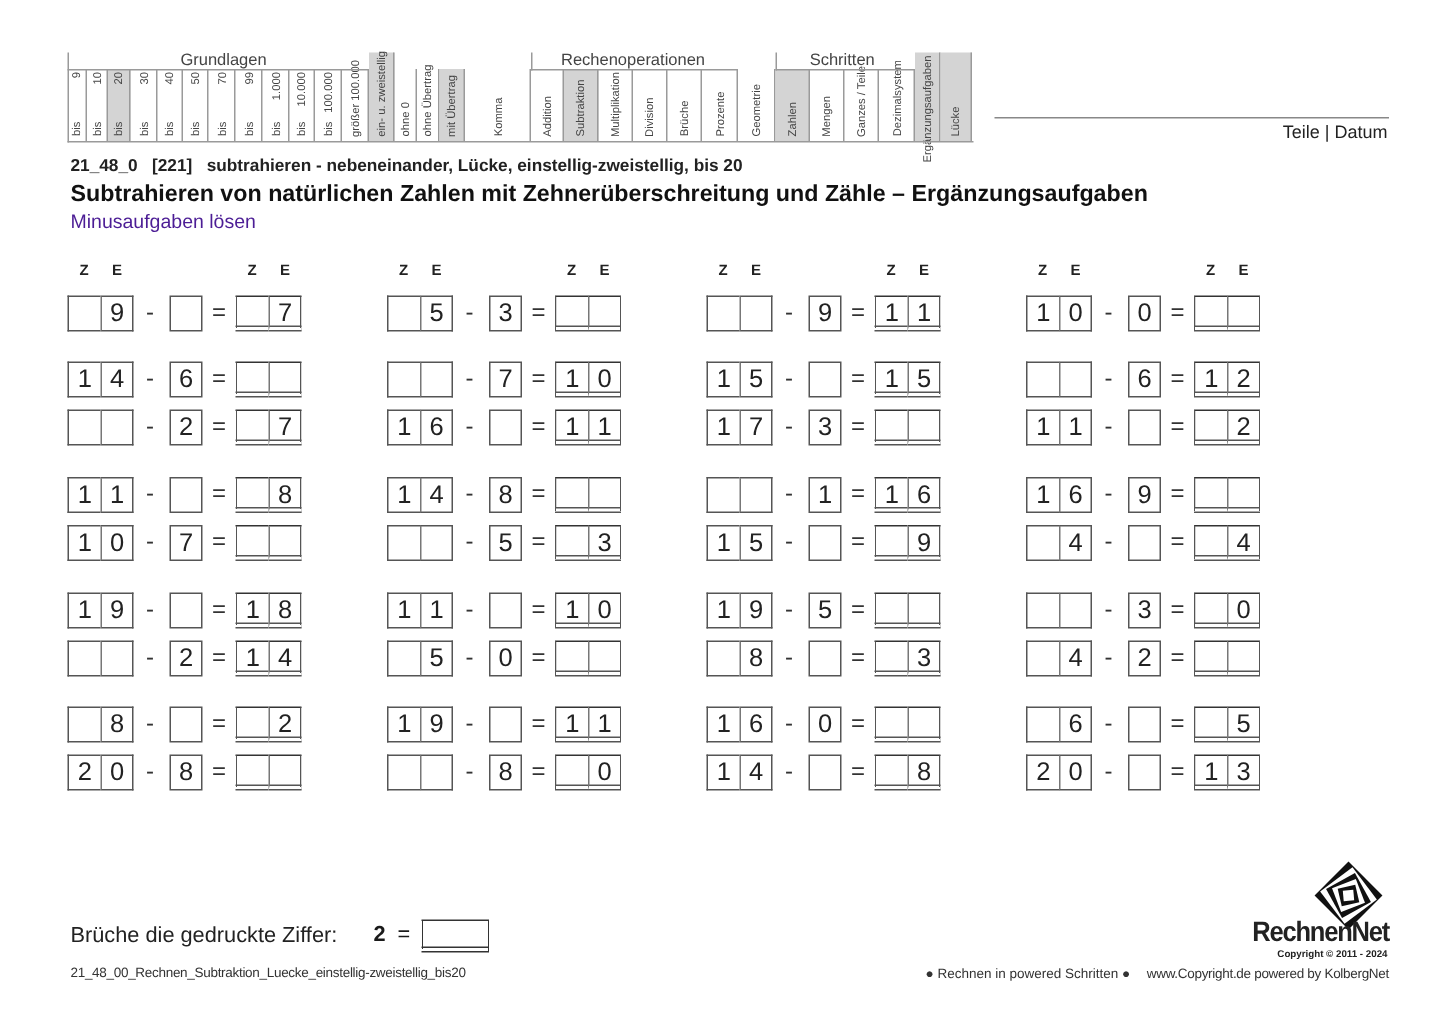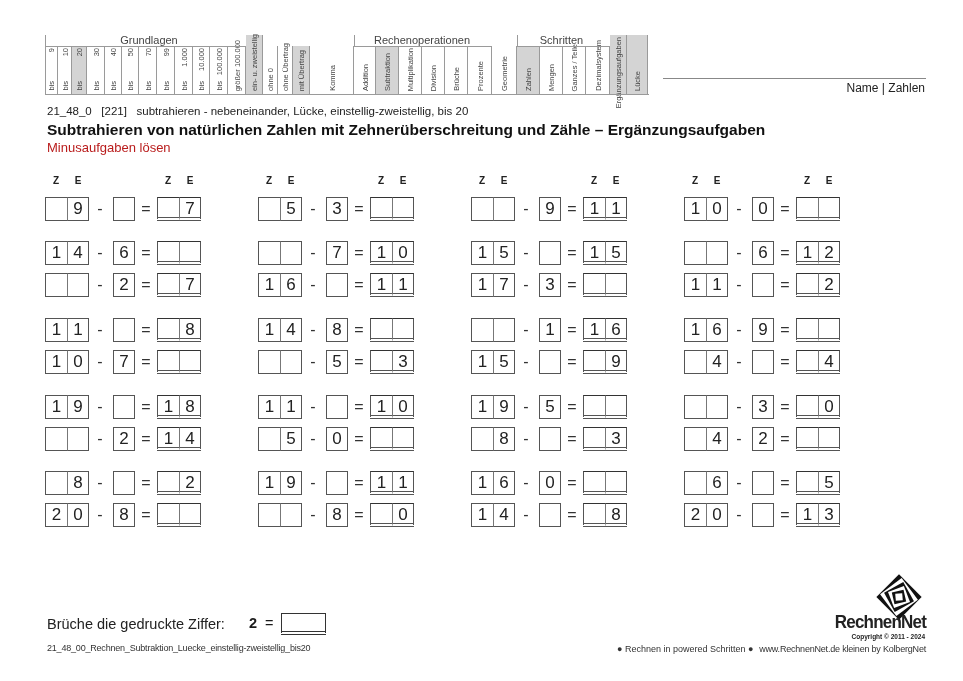--- a/index.html
+++ b/index.html
@@ -16,21 +16,21 @@
                    writing-mode: vertical-rl; transform: rotate(180deg) translateX(50%); }
   .cat-group { position: absolute; top: 0; height: 12px; font-size: 11px; color: #444; text-align: center; line-height: 11px; }
   .cat-line { position: absolute; background: #9a9a9a; }
   .tall { top: 0 !important; height: 59px !important; }
 
   .name-line { position: absolute; left: 663px; top: 78px; width: 263px; height: 1px; background: #888; }
   .name-label { position: absolute; right: 38px; top: 81px; font-size: 12px; color: #222; }
 
   .meta { position: absolute; left: 47px; top: 105px; font-size: 11.5px; color: #222; }
   .title { position: absolute; left: 47px; top: 121px; font-size: 15.5px; font-weight: bold; color: #111; }
-  .subtitle { position: absolute; left: 47px; top: 140px; font-size: 13px; color: #b91c1c; }
+  .subtitle { position: absolute; left: 47px; top: 140px; font-size: 13px; color: #4c1d95; }
 
   
   .col-head { position: absolute; top: 175px; font-size: 10px; font-weight: bold; color: #222; }
   .col-head span { position: absolute; width: 22px; text-align: center; }
   .ex { position: absolute; height: 24px; }
   .cell { position: absolute; top: 0; width: 22px; height: 24px; border: 1px solid #555;
           font-size: 17px; text-align: center; line-height: 22px; color: #222; background: #fff; }
   .cell.l { border-right: none; }
   .cell.r { border-left: 1px solid #777; }
   .res { border-top: 1.5px solid #333; border-bottom: 4px double #555; }
@@ -159,23 +159,23 @@
     <div class="cat-line" style="left: 0px; top: 59px; width: 604px; height: 1px;"></div>
     <div class="cat-line" style="left: 0px; top: 11px; width: 201px; height: 1px;"></div>
     <div class="cat-line" style="left: 309px; top: 11px; width: 138px; height: 1px;"></div>
     <div class="cat-line" style="left: 472px; top: 11px; width: 93px; height: 1px;"></div>
     <div class="cat-line" style="left: 0px; top: 0px; width: 1px; height: 60px;"></div>
     <div class="cat-line" style="left: 309px; top: 0px; width: 1px; height: 12px;"></div>
     <div class="cat-line" style="left: 472px; top: 0px; width: 1px; height: 12px;"></div>
   </div>
 
 <div class="name-line"></div>
-<div class="name-label">Name | Zahlen</div>
-
-<div class="meta" style="white-space:pre;">21_48_0   [221]   subtrahieren - nebeneinander, Lücke, einstellig-zweistellig, bis 20</div>
+<div class="name-label">Teile | Datum</div>
+
+<div class="meta" style="white-space:pre;font-weight:bold;">21_48_0   [221]   subtrahieren - nebeneinander, Lücke, einstellig-zweistellig, bis 20</div>
 <div class="title">Subtrahieren von natürlichen Zahlen mit Zehnerüberschreitung und Zähle – Ergänzungsaufgaben</div>
 <div class="subtitle">Minusaufgaben lösen</div>
 
 <div id="exercise-area">
     <div class="col-head" style="left: 45px;">
       <span style="left: 0px;">Z</span>
       <span style="left: 22px;">E</span>
       <span style="left: 112px;">Z</span>
       <span style="left: 134px;">E</span>
     </div>
@@ -523,21 +523,21 @@
     </div>
   </div>
 
 <div class="count-label">Brüche die gedruckte Ziffer:</div>
 <div class="count-digit">2</div>
 <div class="count-eq">=</div>
 <div class="count-box"></div>
 
 <div class="filename">21_48_00_Rechnen_Subtraktion_Luecke_einstellig-zweistellig_bis20</div>
 <div class="slogan">● Rechnen in powered Schritten ●</div>
-<div class="site">www.RechnenNet.de kleinen by KolbergNet</div>
+<div class="site">www.Copyright.de powered by KolbergNet</div>
 
 <svg class="logo" viewBox="0 0 46 46">
   <g transform="rotate(45 23 23)">
     <rect x="7" y="7" width="32" height="32" fill="#111"></rect>
     <rect x="9.5" y="9.5" width="27" height="27" fill="#fff" transform="rotate(8 23 23)"></rect>
     <rect x="12" y="12" width="22" height="22" fill="#111" transform="rotate(16 23 23)"></rect>
     <rect x="14.5" y="14.5" width="17" height="17" fill="#fff" transform="rotate(24 23 23)"></rect>
     <rect x="17" y="17" width="12" height="12" fill="#111" transform="rotate(32 23 23)"></rect>
     <rect x="19.5" y="19.5" width="7" height="7" fill="#fff" transform="rotate(40 23 23)"></rect>
   </g>

